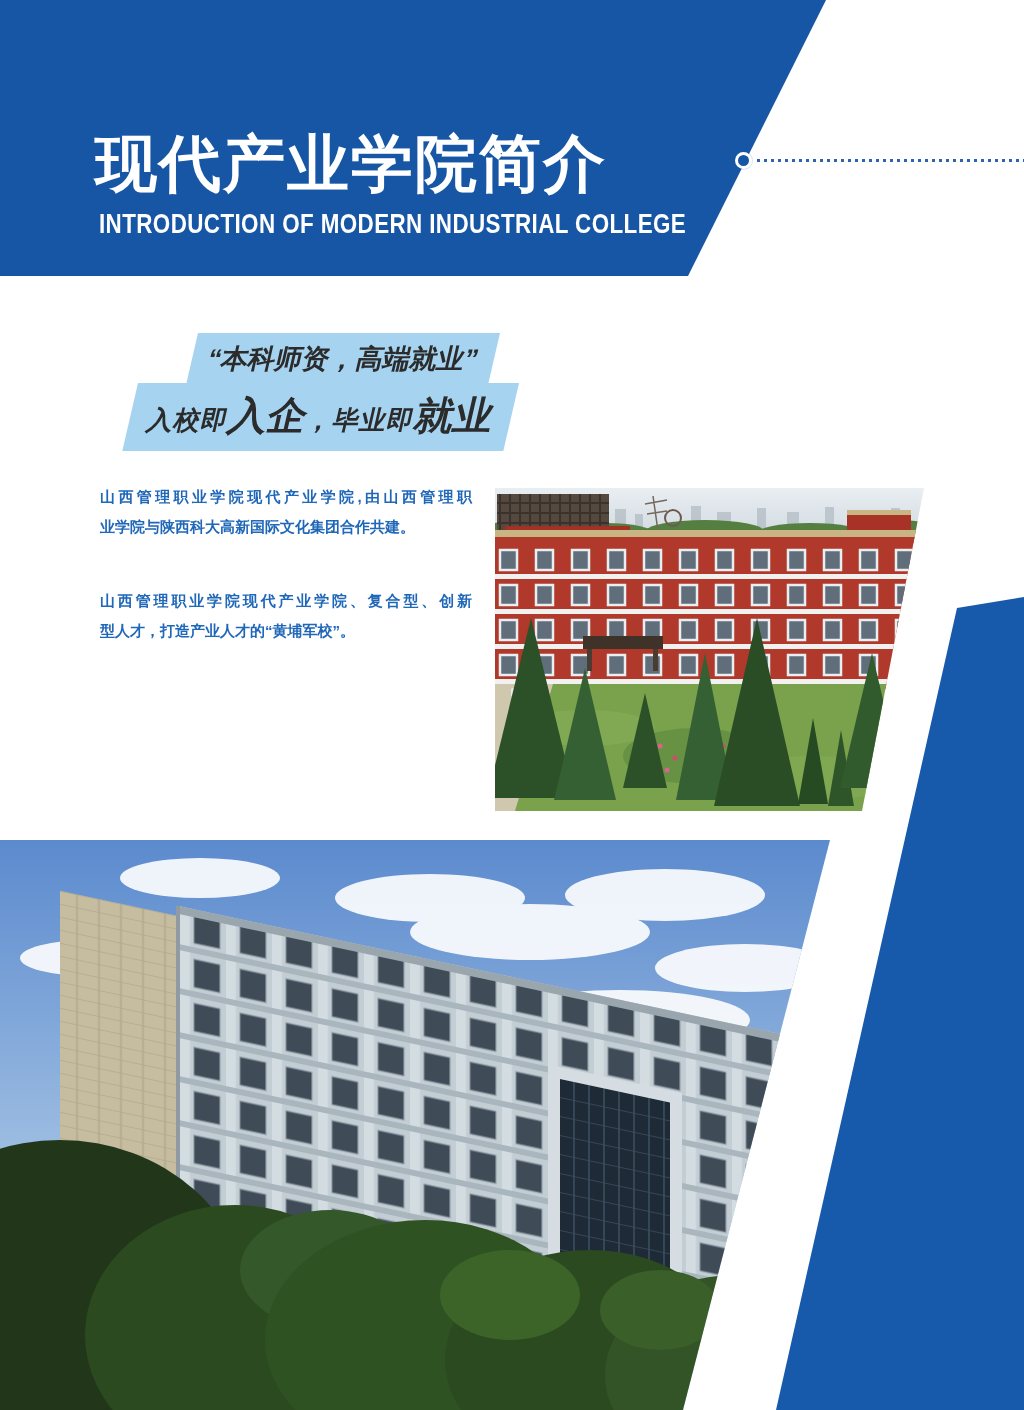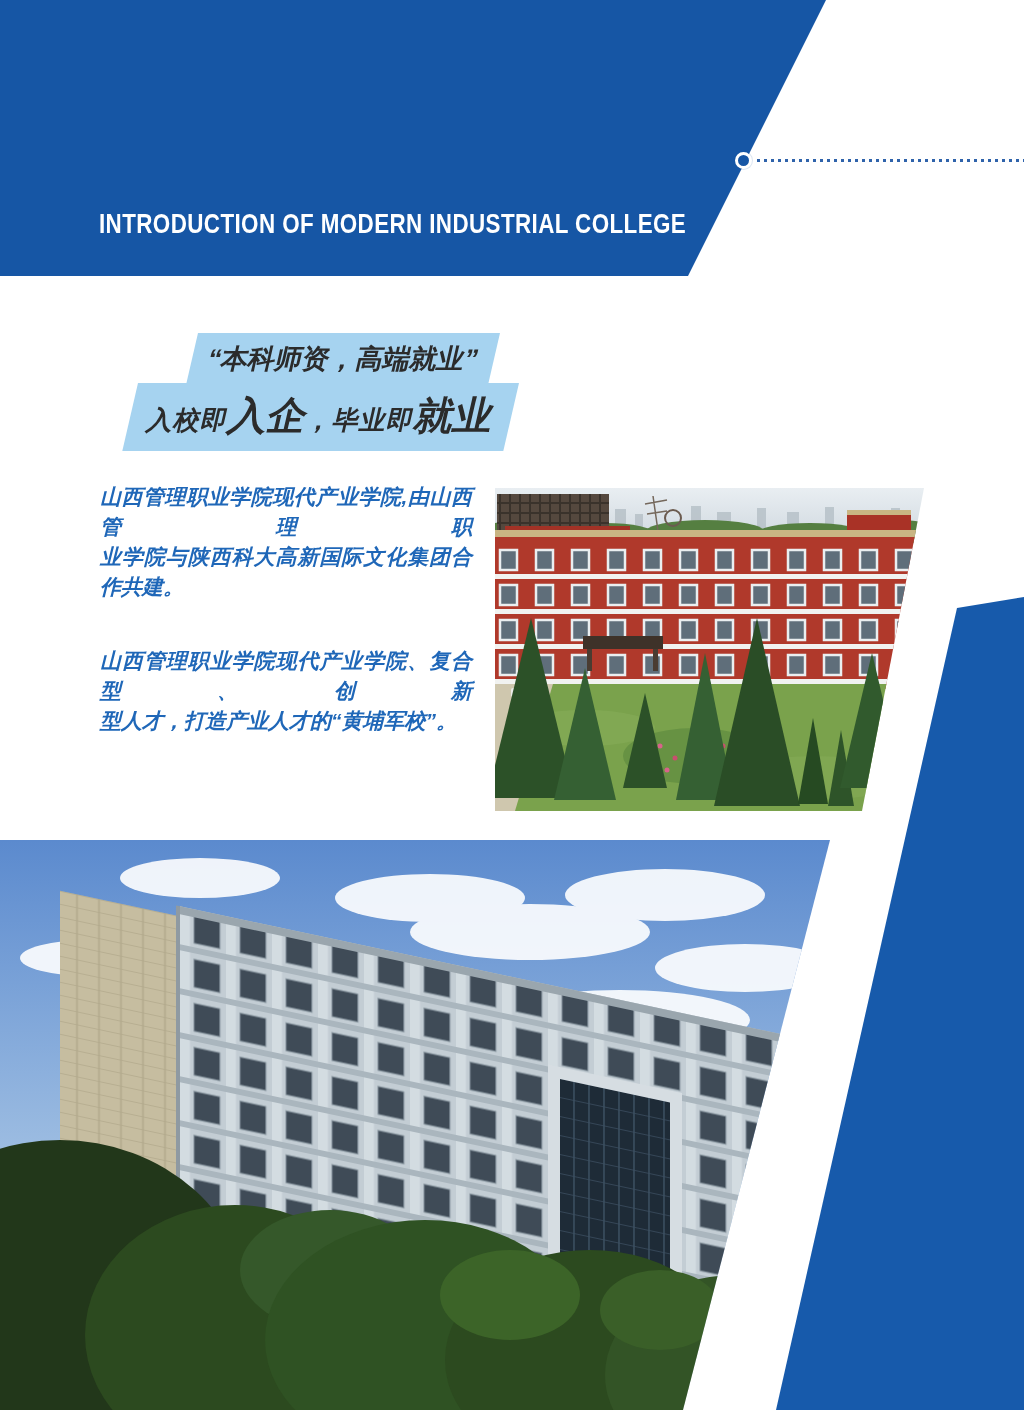--- a/index.html
+++ b/index.html
@@ -34,21 +34,21 @@
     position:absolute;background:#a6d3f0;color:#2b2b2b;transform:skewX(-13deg);
     transform-origin:0 0;white-space:nowrap;
   }
   .slogan1{left:198px;top:333px;padding:8px 16px 10px;font-size:27px;font-weight:bold;}
   .slogan2{left:138px;top:383px;padding:6px 18px 8px;font-weight:bold;display:flex;align-items:baseline;}
   .slogan2 .part{font-size:26px;letter-spacing:1px;}
   .slogan2 .part.big{font-size:39px;font-weight:900;letter-spacing:0;}
   
   .intro{
     position:absolute;left:100px;top:482px;width:372px;color:#1f67b8;font-weight:bold;
-    font-size:21px;line-height:30px;font-style:italic;
+    font-size:15px;line-height:30px;
   }
   .paragraph{margin:0 0 44px 0;}
   .jline{text-align:justify;text-align-last:justify;}
   .jline:last-child{text-align-last:left;}
   
   .photo1{
     position:absolute;left:495px;top:488px;width:429px;height:323px;
     clip-path:polygon(0 0,100% 0,calc(100% - 62px) 100%,0 100%);
   }
   .photo2{
@@ -59,20 +59,21 @@
   .blue-shape{
     position:absolute;left:0;top:0;width:1024px;height:1410px;pointer-events:none;
     background:#175aab;
     clip-path:polygon(957px 608px,1024px 597px,1024px 1410px,776px 1410px);
   }
 </style>
 </head>
 <body>
 
 <div class="banner">
+  <h1 class="banner-title">现代产业学院简介</h1>
   <div class="banner-subtitle">INTRODUCTION OF MODERN INDUSTRIAL COLLEGE</div>
 </div>
 <div class="edge-marker"></div>
 <div class="dotted-line"></div>
 
 <div class="slogan1">“本科师资，高端就业”</div>
 <div class="slogan2">
   <span class="part">入校即</span>
   <span class="part big">入企</span>
   <span class="part">，毕业即</span>

